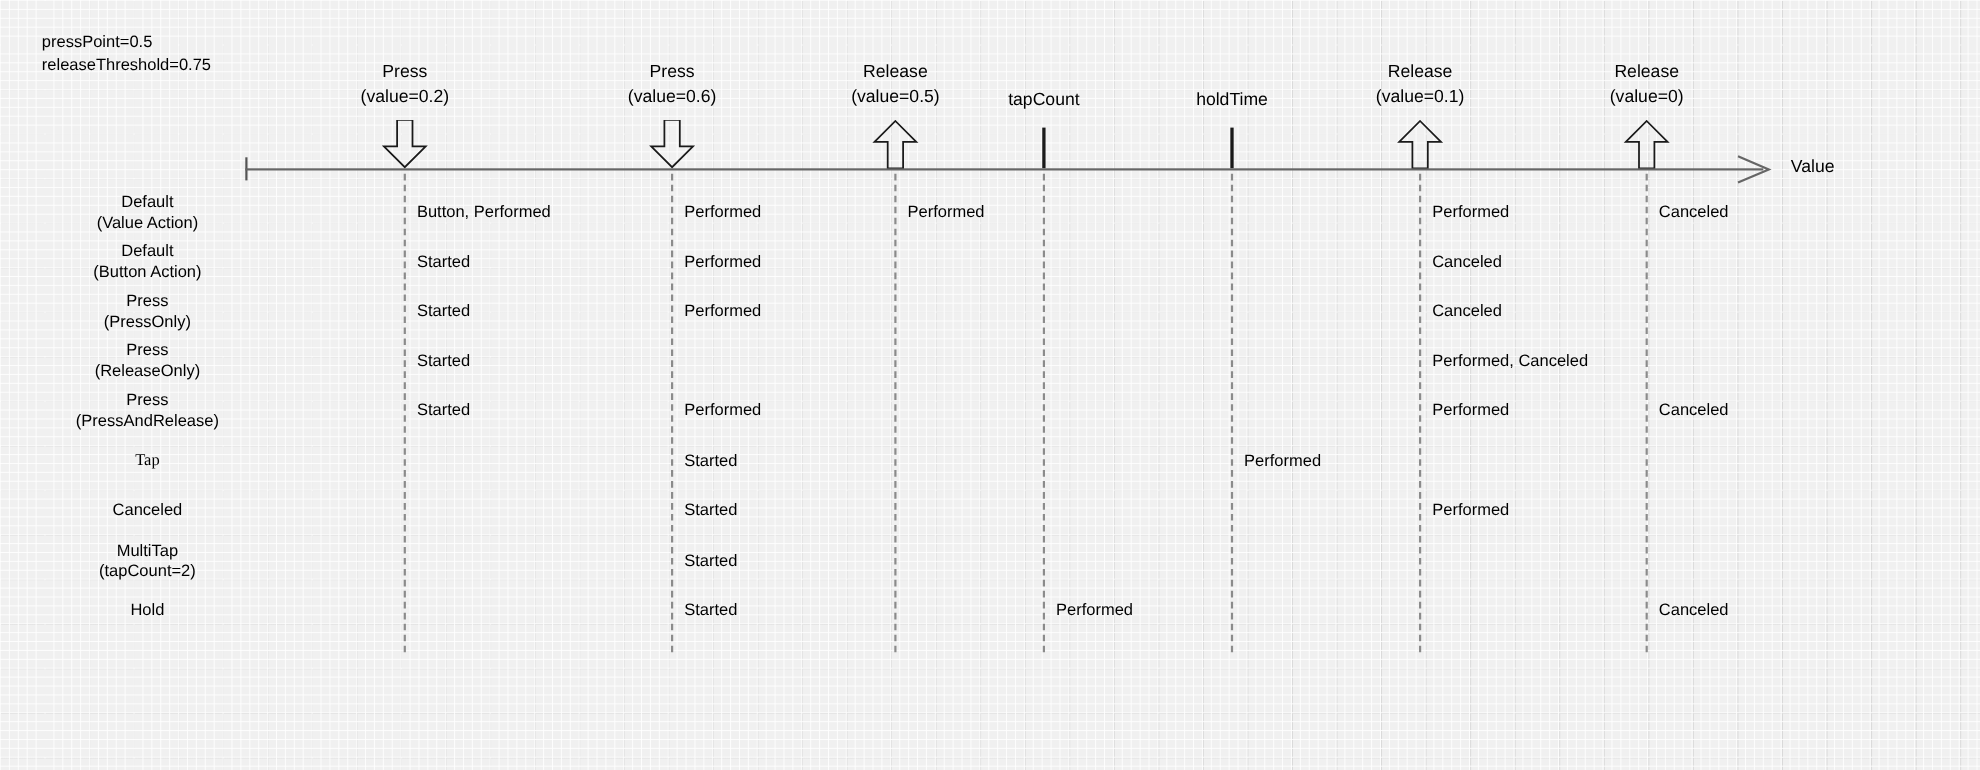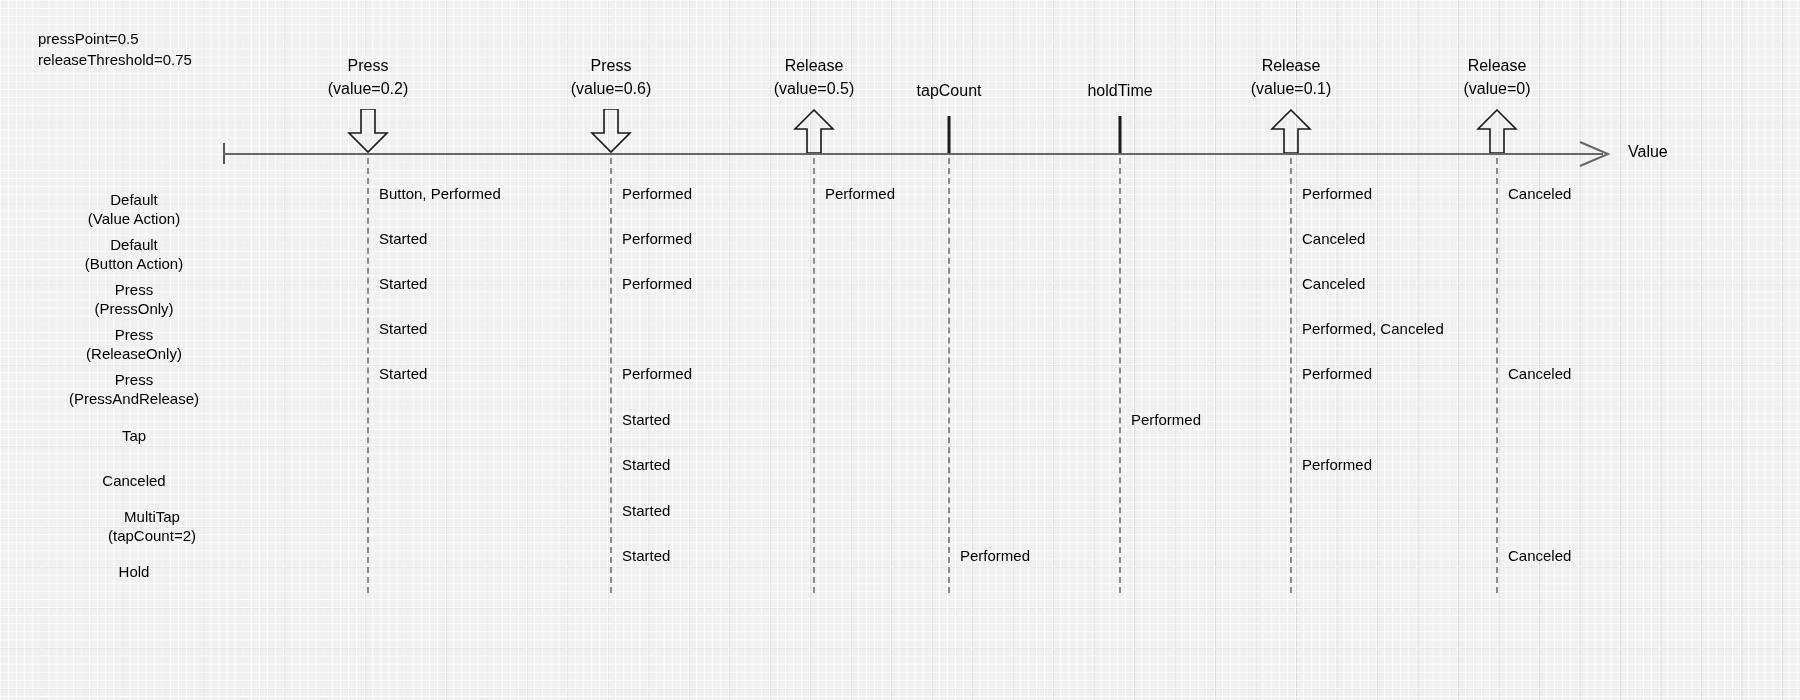--- a/index.html
+++ b/index.html
@@ -95,21 +95,20 @@
   }
 
   
   .row-label{
     position:absolute;
     text-align:center;
     font-size:15px;
     line-height:19px;
     white-space:pre;
     transform:translate(-50%,-50%);
-    margin-top:16px;
   }
   .cell{
     position:absolute;
     font-size:15px;
     white-space:nowrap;
     transform:translateY(-50%);
   }
 </style>
 </head>
 <body>
@@ -176,23 +175,23 @@
       </svg>
     </div>
     <div class="time-label" style="left:1628px;top:143px;">Value</div>
 
     <div id="row-labels">
         <div class="row-label" style="left: 134px; top: 193px;">Default<br>(Value Action)</div>
         <div class="row-label" style="left: 134px; top: 238px;">Default<br>(Button Action)</div>
         <div class="row-label" style="left: 134px; top: 283px;">Press<br>(PressOnly)</div>
         <div class="row-label" style="left: 134px; top: 328px;">Press<br>(ReleaseOnly)</div>
         <div class="row-label" style="left: 134px; top: 373px;">Press<br>(PressAndRelease)</div>
-        <div class="row-label" style="left: 134px; top: 419px;">Tap</div>
+        <div class="row-label" style="left: 134px; top: 419px; font-family: Liberation Serif, serif;">Tap</div>
         <div class="row-label" style="left: 134px; top: 464px;">Canceled</div>
-        <div class="row-label" style="left: 152px; top: 510px;">MultiTap<br>(tapCount=2)</div>
+        <div class="row-label" style="left: 134px; top: 510px;">MultiTap<br>(tapCount=2)</div>
         <div class="row-label" style="left: 134px; top: 555px;">Hold</div>
       </div>
     <div id="cells">
         <div class="cell" style="left: 379px; top: 193px;">Button, Performed</div>
         <div class="cell" style="left: 622px; top: 193px;">Performed</div>
         <div class="cell" style="left: 825px; top: 193px;">Performed</div>
         <div class="cell" style="left: 1302px; top: 193px;">Performed</div>
         <div class="cell" style="left: 1508px; top: 193px;">Canceled</div>
         <div class="cell" style="left: 379px; top: 238px;">Started</div>
         <div class="cell" style="left: 622px; top: 238px;">Performed</div>

